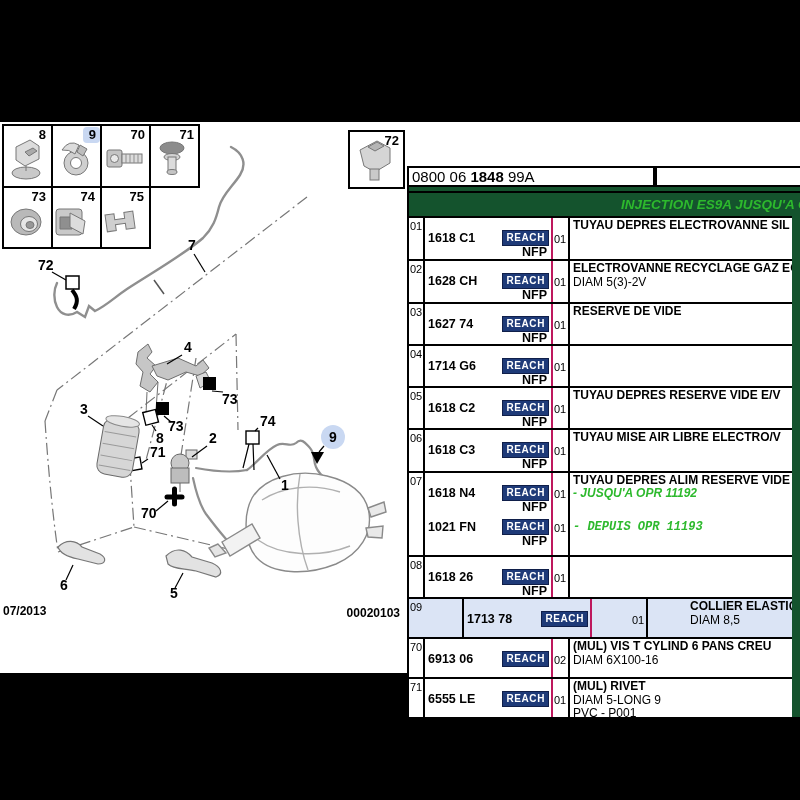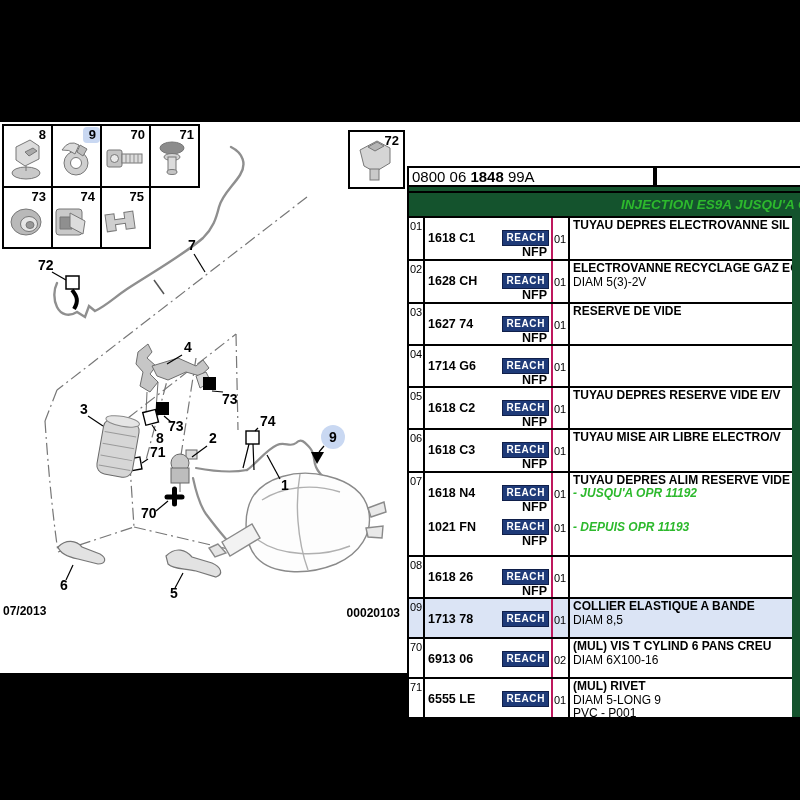--- a/index.html
+++ b/index.html
@@ -14,37 +14,37 @@
   
   .plate{position:absolute;left:0;top:0;width:246px;height:21px;border:2px solid #000;border-left:none;box-sizing:border-box;font-size:15px;line-height:17px;padding-left:3px;white-space:nowrap;background:#fff;}
   .plate b{font-weight:bold;}
   .plate2{position:absolute;left:246px;top:0;right:0;height:21px;border-top:2px solid #000;border-bottom:2px solid #000;border-left:2px solid #000;box-sizing:border-box;background:#fff;}
   .subtitle-band{position:absolute;left:0;top:25px;right:0;height:25px;border-top:2px solid #000;box-sizing:border-box;}
   .subtitle{position:absolute;left:212px;top:4px;font-size:13.5px;font-weight:bold;font-style:italic;color:#2db92d;white-space:nowrap;}
 
   
   .rows{position:absolute;left:0;top:50px;right:8px;border-top:2px solid #000;}
   .row{position:relative;display:flex;border-bottom:2px solid #000;box-sizing:border-box;background:#fff;}
-  .row.hl{background:#dbe4f5;}
+  .row.hl{background:#dbe4f5;gap:39px;}
   .c-ref{width:14px;flex:none;font-size:11px;padding:2px 0 0 1px;box-sizing:border-box;}
   .c-part{width:130px;flex:none;border-left:2px solid #000;border-right:2px solid #be185d;position:relative;box-sizing:border-box;}
   .c-qty{width:17px;flex:none;border-right:2px solid #000;position:relative;font-size:11px;box-sizing:border-box;}
   .c-desc{flex:1;position:relative;padding:1px 0 0 3px;font-size:12px;line-height:13.5px;overflow:hidden;white-space:nowrap;}
   .code{position:absolute;left:3px;top:13px;font-weight:bold;font-size:12.5px;white-space:nowrap;}
   .code.g2{top:47px;}
   .reach{position:absolute;right:2px;top:12px;background:#1e3a78;color:#fff;font-size:10px;font-weight:bold;letter-spacing:.6px;padding:2px 3px;border:1px solid #101f4a;line-height:1;}
   .reach.g2{top:46px;}
   .nfp{position:absolute;right:4px;top:27px;font-weight:bold;font-size:12.5px;}
   .nfp.g2{top:61px;}
   .qty-val{position:absolute;left:1px;top:15px;}
   .qty-val.g2{top:49px;}
   .d1{font-weight:bold;}
   .note{position:absolute;left:3px;color:#2db92d;font-weight:bold;font-style:italic;font-size:12px;}
   .note.n1{top:14px;}
-  .note.n2{top:48px;}
+  .note.n2{top:48px;font-family:Liberation Mono, monospace;}
 
   svg text{font-family:"Liberation Sans","DejaVu Sans",sans-serif;}
   .callout{font-size:14px;font-weight:bold;fill:#000;}
   .thlabel{font-size:13px;font-weight:bold;fill:#000;}
   .foot{font-size:12px;font-weight:bold;fill:#000;}
 </style>
 </head>
 <body>
 
 <div class="content">

